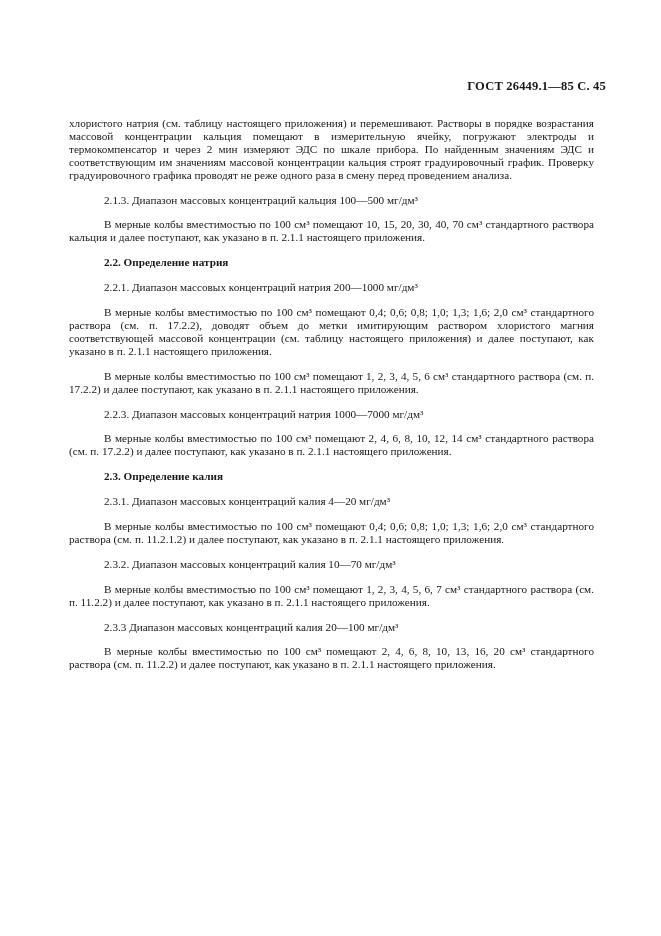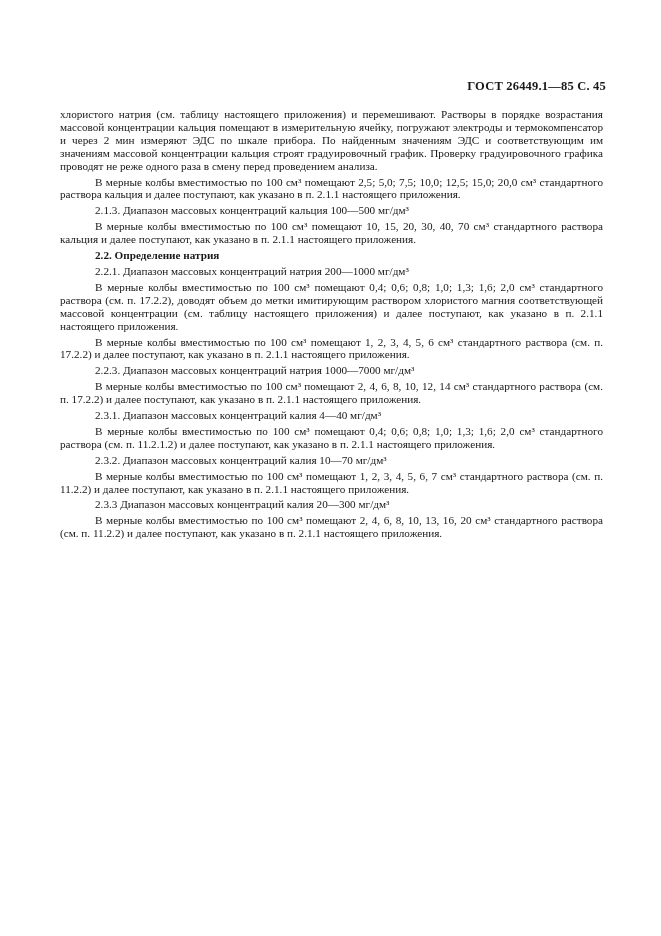--- a/index.html
+++ b/index.html
@@ -30,21 +30,21 @@
   .content {
     position: absolute;
     top: 105px;
     left: 57px;
     width: 549px;
     font-size: 11.2px;
     line-height: 12.9px;
     text-align: justify;
   }
   .content p {
-    margin: 3px;
+    margin: 12px;
     padding: 0;
     text-indent: 35px;
   }
   .content p.continuation {
     text-indent: 0;
   }
   .content p.heading {
     font-weight: bold;
   }
   .page-number {
@@ -59,32 +59,32 @@
 </style>
 </head>
 <body>
 
 <div class="page">
 
   <div class="doc-header">ГОСТ 26449.1—85 С. 45</div>
 
   <div class="content">
     <p class="continuation">хлористого натрия (см. таблицу настоящего приложения) и перемешивают. Растворы в порядке возрастания массовой концентрации кальция помещают в измерительную ячейку, погружают электроды и термокомпенсатор и через 2 мин измеряют ЭДС по шкале прибора. По найденным значениям ЭДС и соответствующим им значениям массовой концентрации кальция строят градуировочный график. Проверку градуировочного графика проводят не реже одного раза в смену перед проведением анализа.</p>
-    <p>В мерные колбы вместимостью по 100 см³ помещают 2,5; 5,0; 7,5; 10,0; 12,5; 15,0; 20,0 см³ стандартного раствора кальция и далее поступают, как указано в п. 2.1.1 настоящего приложения.</p>
     <p>2.1.3. Диапазон массовых концентраций кальция 100—500 мг/дм³</p>
     <p>В мерные колбы вместимостью по 100 см³ помещают 10, 15, 20, 30, 40, 70 см³ стандартного раствора кальция и далее поступают, как указано в п. 2.1.1 настоящего приложения.</p>
     <p class="heading">2.2. Определение натрия</p>
     <p>2.2.1. Диапазон массовых концентраций натрия 200—1000 мг/дм³</p>
     <p>В мерные колбы вместимостью по 100 см³ помещают 0,4; 0,6; 0,8; 1,0; 1,3; 1,6; 2,0 см³ стандартного раствора (см. п. 17.2.2), доводят объем до метки имитирующим раствором хлористого магния соответствующей массовой концентрации (см. таблицу настоящего приложения) и далее поступают, как указано в п. 2.1.1 настоящего приложения.</p>
     <p>В мерные колбы вместимостью по 100 см³ помещают 1, 2, 3, 4, 5, 6 см³ стандартного раствора (см. п. 17.2.2) и далее поступают, как указано в п. 2.1.1 настоящего приложения.</p>
     <p>2.2.3. Диапазон массовых концентраций натрия 1000—7000 мг/дм³</p>
     <p>В мерные колбы вместимостью по 100 см³ помещают 2, 4, 6, 8, 10, 12, 14 см³ стандартного раствора (см. п. 17.2.2) и далее поступают, как указано в п. 2.1.1 настоящего приложения.</p>
-    <p>2.3.1. Диапазон массовых концентраций калия 4—40 мг/дм³</p>
+    <p class="heading">2.3. Определение калия</p>
+    <p>2.3.1. Диапазон массовых концентраций калия 4—20 мг/дм³</p>
     <p>В мерные колбы вместимостью по 100 см³ помещают 0,4; 0,6; 0,8; 1,0; 1,3; 1,6; 2,0 см³ стандартного раствора (см. п. 11.2.1.2) и далее поступают, как указано в п. 2.1.1 настоящего приложения.</p>
     <p>2.3.2. Диапазон массовых концентраций калия 10—70 мг/дм³</p>
     <p>В мерные колбы вместимостью по 100 см³ помещают 1, 2, 3, 4, 5, 6, 7 см³ стандартного раствора (см. п. 11.2.2) и далее поступают, как указано в п. 2.1.1 настоящего приложения.</p>
-    <p>2.3.3 Диапазон массовых концентраций калия 20—300 мг/дм³</p>
+    <p>2.3.3 Диапазон массовых концентраций калия 20—100 мг/дм³</p>
     <p>В мерные колбы вместимостью по 100 см³ помещают 2, 4, 6, 8, 10, 13, 16, 20 см³ стандартного раствора (см. п. 11.2.2) и далее поступают, как указано в п. 2.1.1 настоящего приложения.</p>
   </div>
 
   <div class="page-number">101</div>
 
 </div>
 
 </body></html>

